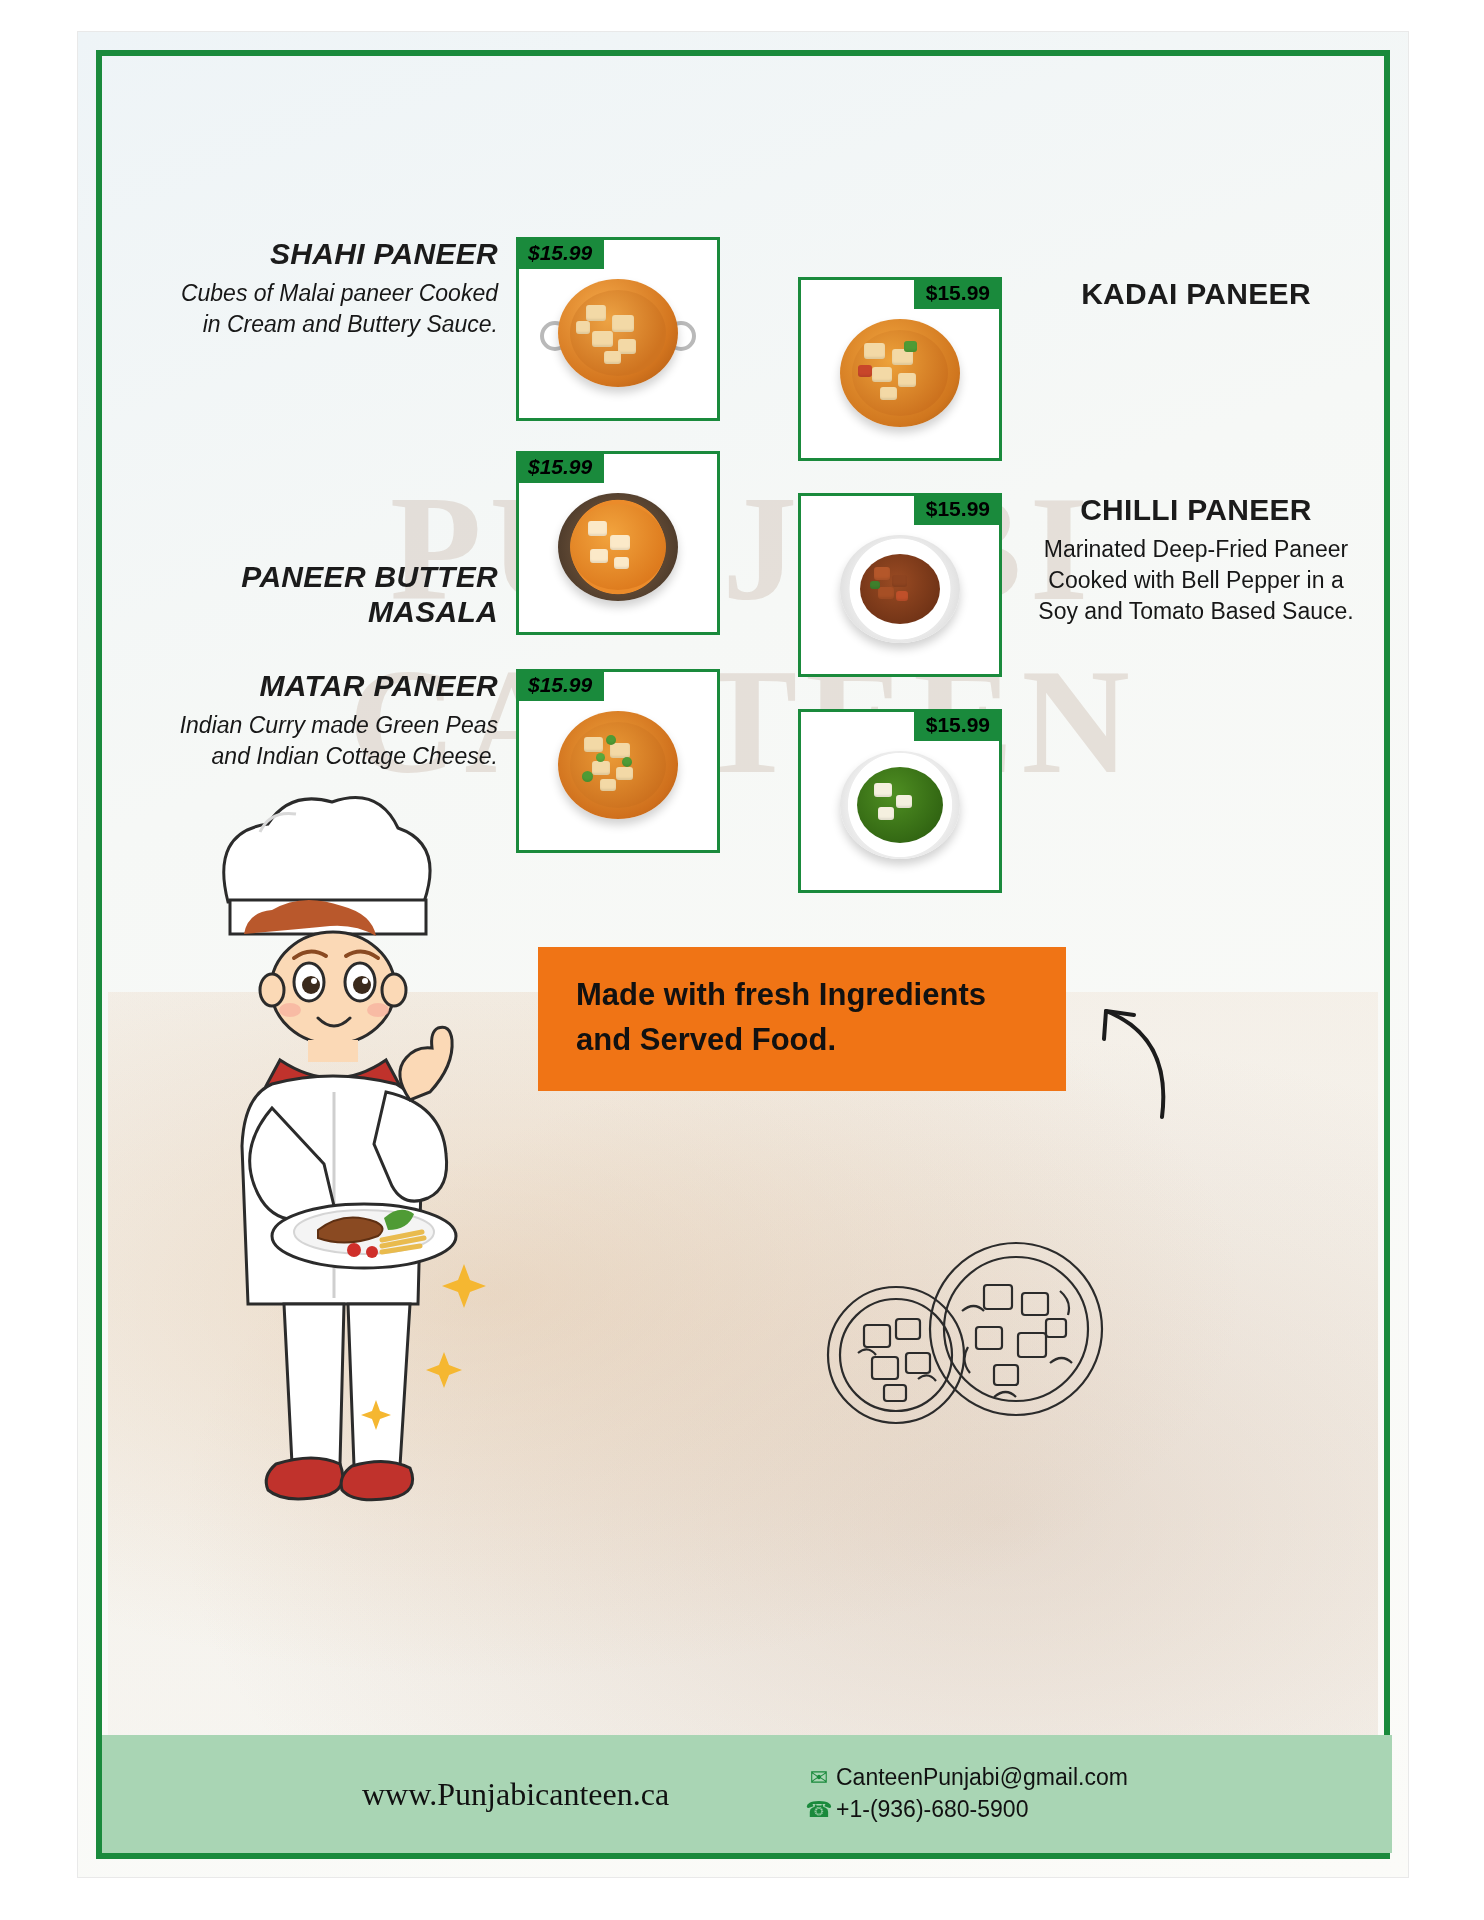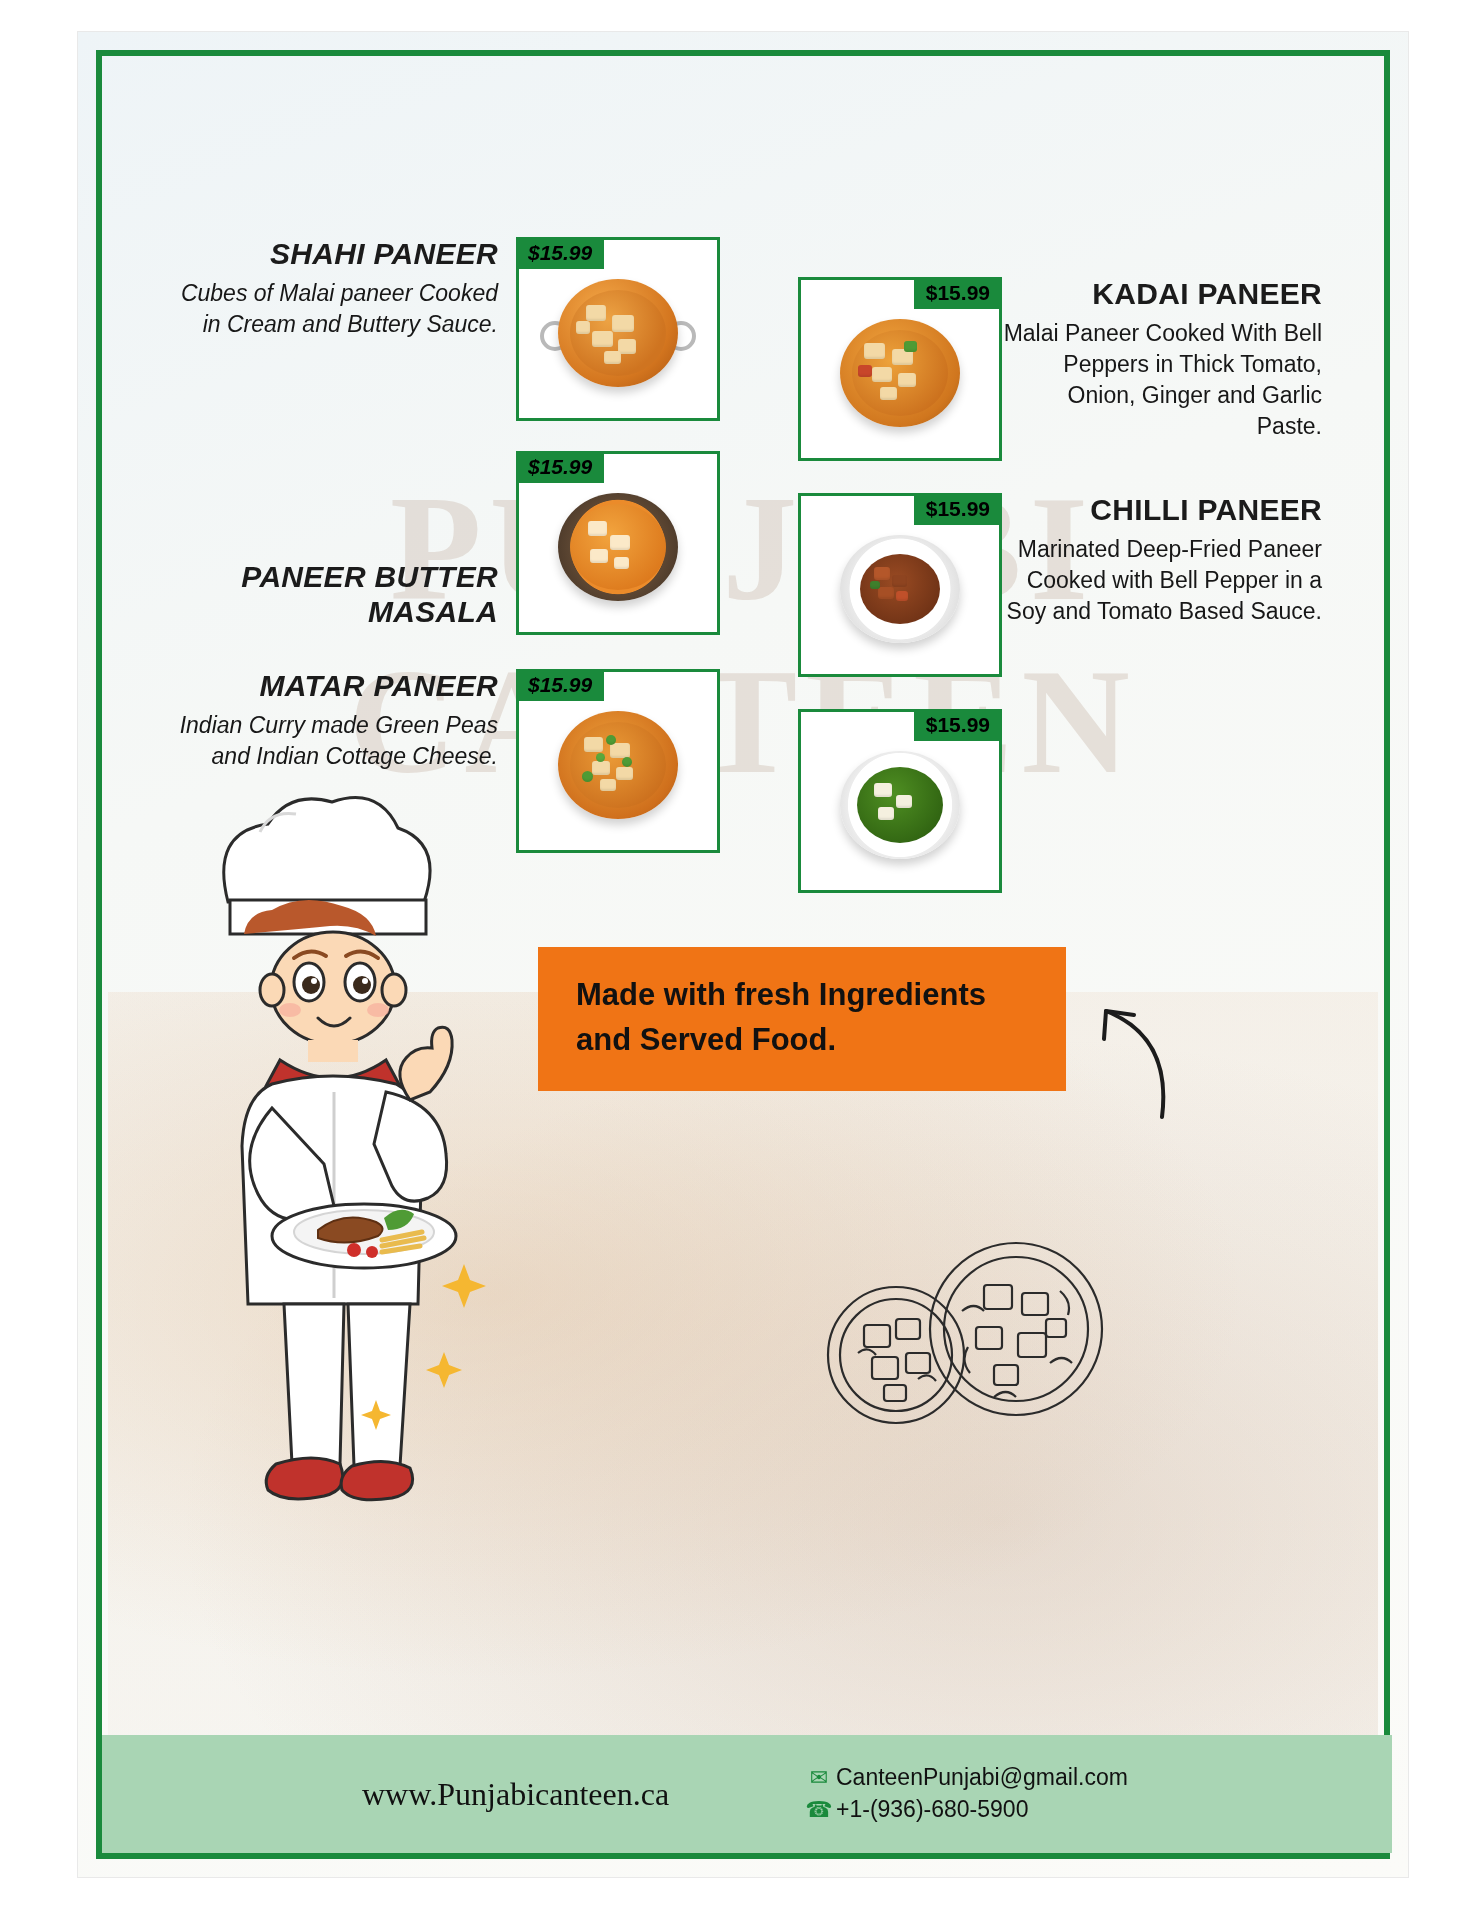--- a/index.html
+++ b/index.html
@@ -78,21 +78,21 @@
     display: flex;
     margin-bottom: 26px;
   }
   .item.right { }
 
   .txt {
     width: 320px;
     color: #1b1b1b;
   }
   .txt.l { text-align: right; padding-right: 18px; }
-  .txt.r { text-align: right; padding-left: 0; }
+  .txt.r { text-align: center; padding-left: 34px; }
 
   .dish-name {
     font-size: 30px;
     font-weight: 700;
     letter-spacing: 0.3px;
     line-height: 1.15;
     margin-bottom: 6px;
   }
   .dish-desc {
     font-size: 23px;
@@ -342,21 +342,20 @@
             <div class="chunk" style="left:58px;top:32px;width:21px;height:16px;"></div>
             <div class="chunk" style="left:38px;top:50px;width:20px;height:15px;"></div>
             <div class="chunk" style="left:64px;top:56px;width:18px;height:14px;"></div>
             <div class="chunk" style="left:46px;top:70px;width:17px;height:13px;"></div>
             <div class="chunk" style="left:24px;top:48px;width:14px;height:12px;background:#c8462a;"></div>
             <div class="chunk" style="left:70px;top:24px;width:13px;height:11px;background:#4f9b35;"></div>
           </div>
         </div>
         <div class="txt r">
           <div class="dish-name">KADAI PANEER</div>
-          <div class="dish-desc">Malai Paneer Cooked With Bell Peppers in Thick Tomato, Onion, Ginger and Garlic Paste.</div>
         </div>
       </div>
 
       <div class="item right" style="margin-bottom:32px;">
         <div class="card">
           <div class="price tr">$15.99</div>
           <div class="bowl">
             <div class="dish" style="background:radial-gradient(circle at 50% 50%, #ffffff 0 62%, #e9e9e9 63%, #cfcfcf 100%);"></div>
             <div class="inner" style="background:radial-gradient(circle at 45% 40%, #9a4b23, #6d3115 80%);width:80px;height:70px;"></div>
             <div class="chunk" style="left:40px;top:34px;width:16px;height:13px;background:#b4572a;"></div>

